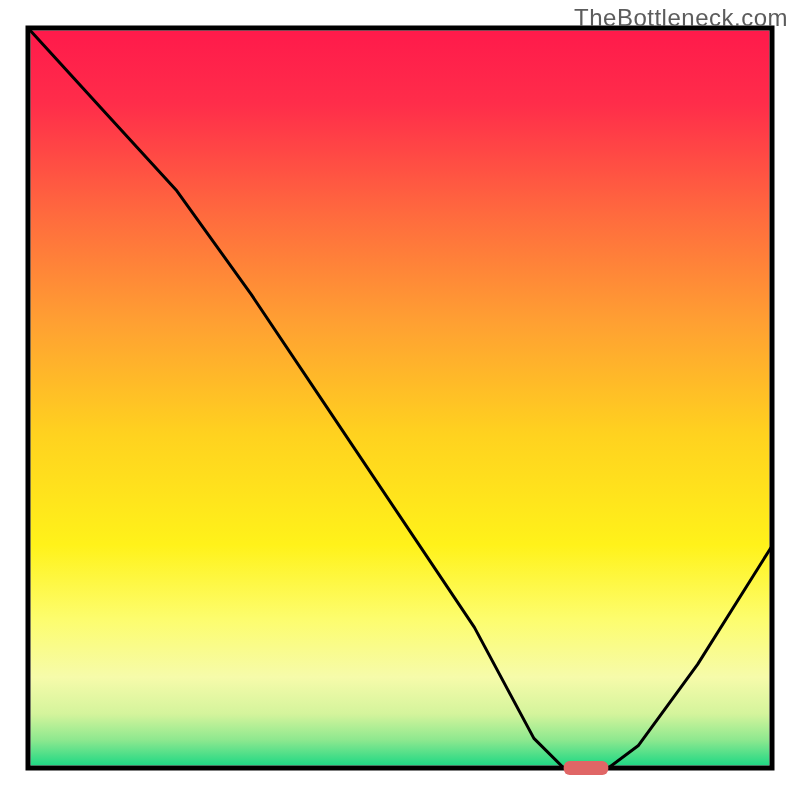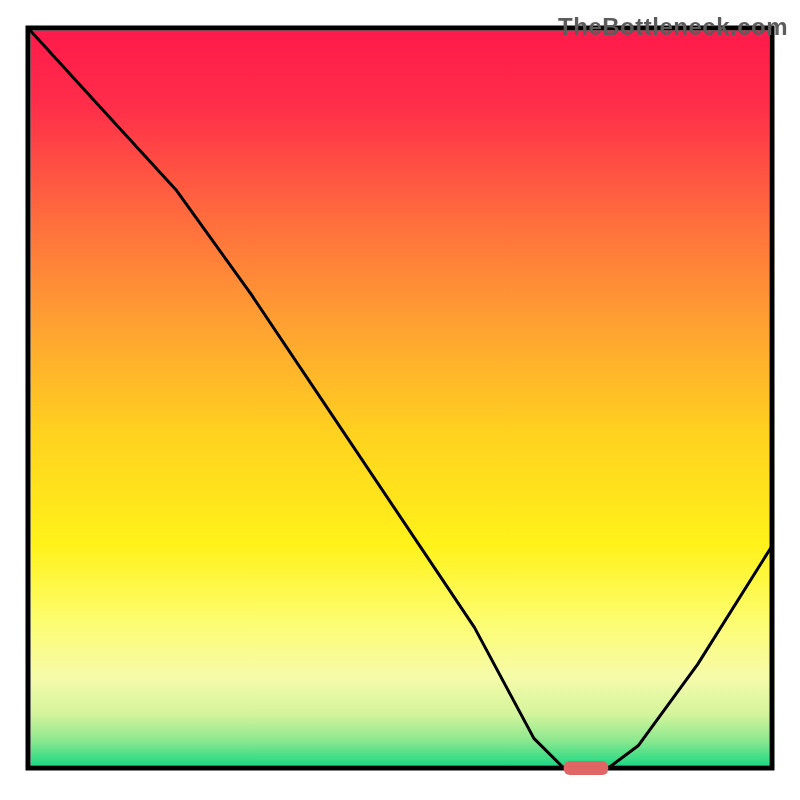--- a/index.html
+++ b/index.html
@@ -14,26 +14,25 @@
   .chart-container {
     position: relative;
     width: 800px;
     height: 800px;
   }
   .watermark {
     position: absolute;
     top: 4px;
     right: 12px;
     font-size: 24px;
-    font-weight: 700;
+    font-weight: 400;
     color: #5c5c5c;
     letter-spacing: 0.5px;
     z-index: 30;
     user-select: none;
-    margin-top: 9px;
   }
   svg.plot {
     position: absolute;
     top: 0;
     left: 0;
     display: block;
   }
 </style>
 </head>
 <body>

